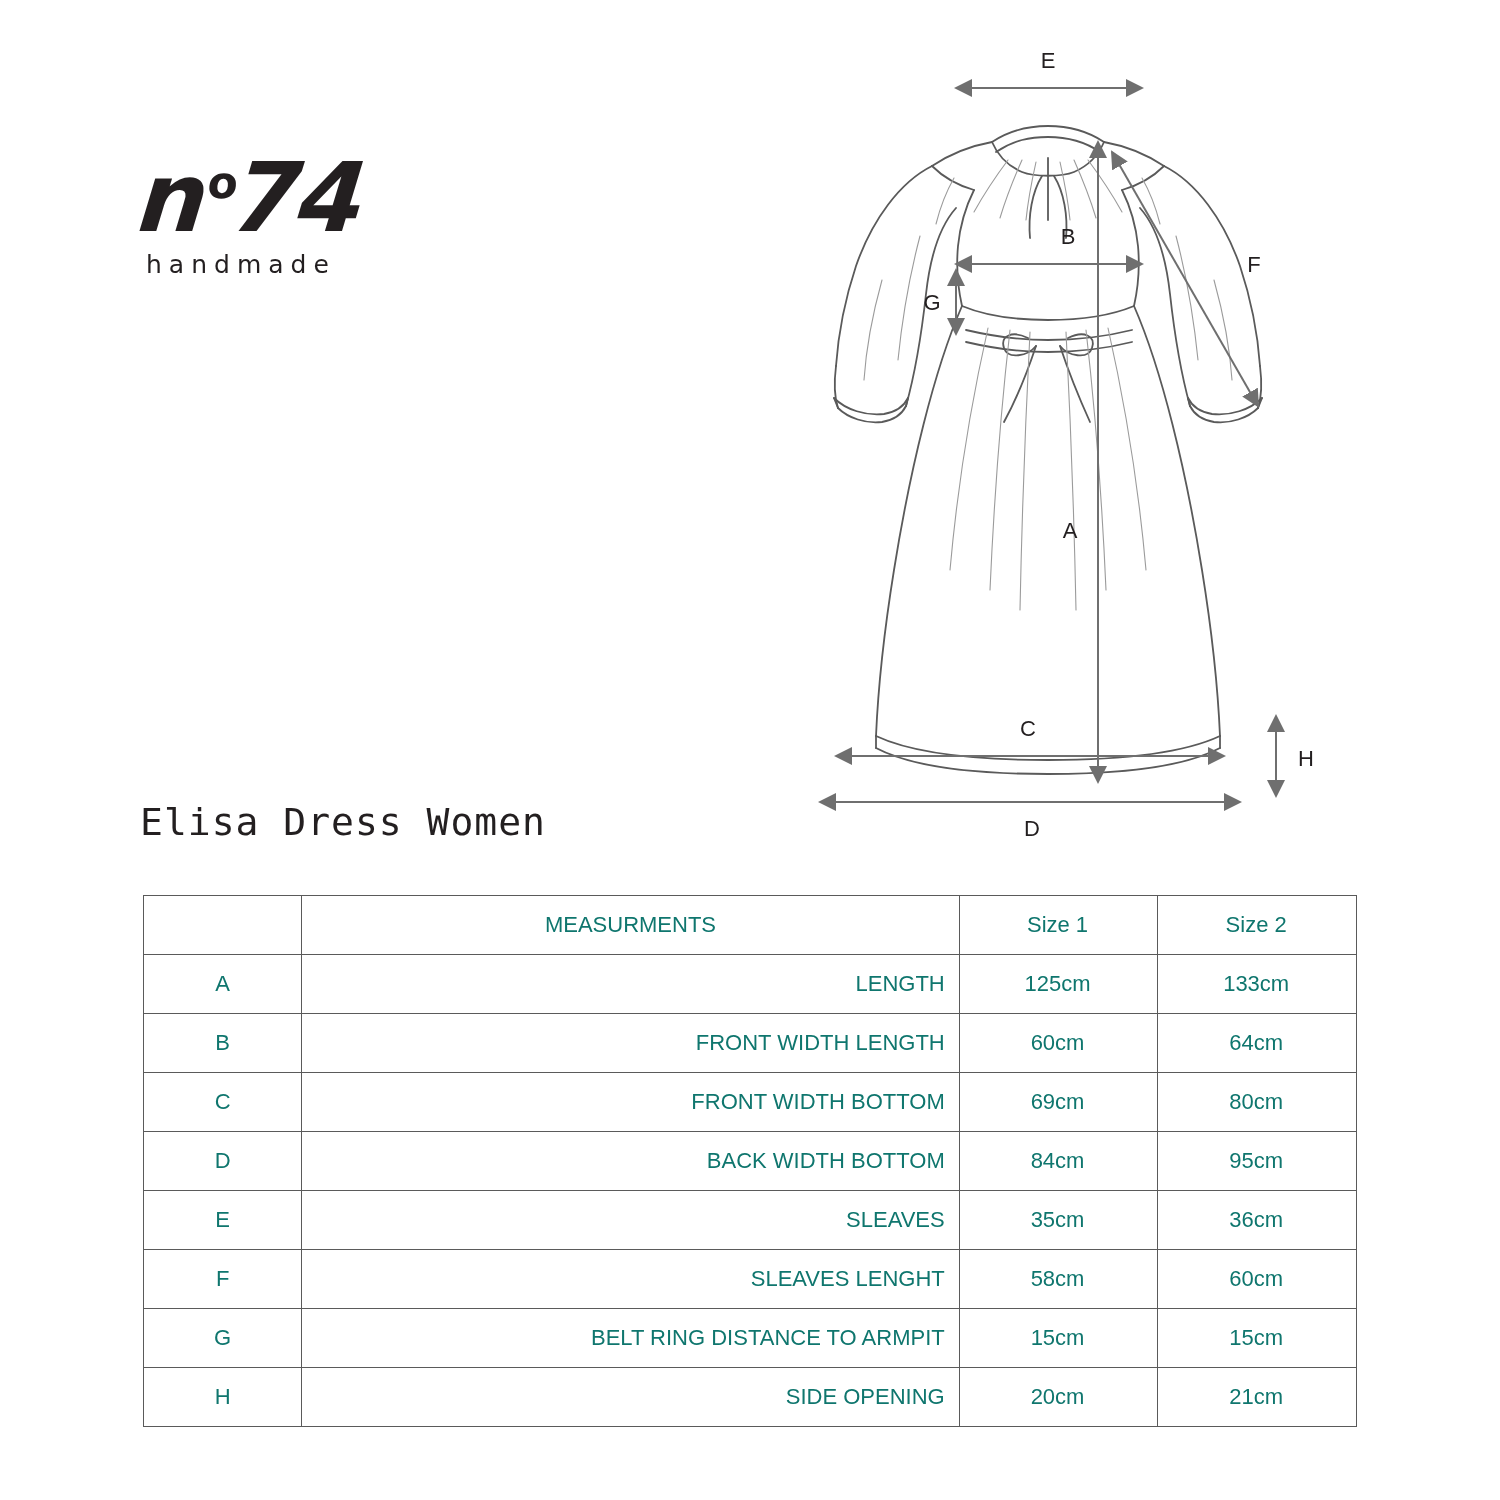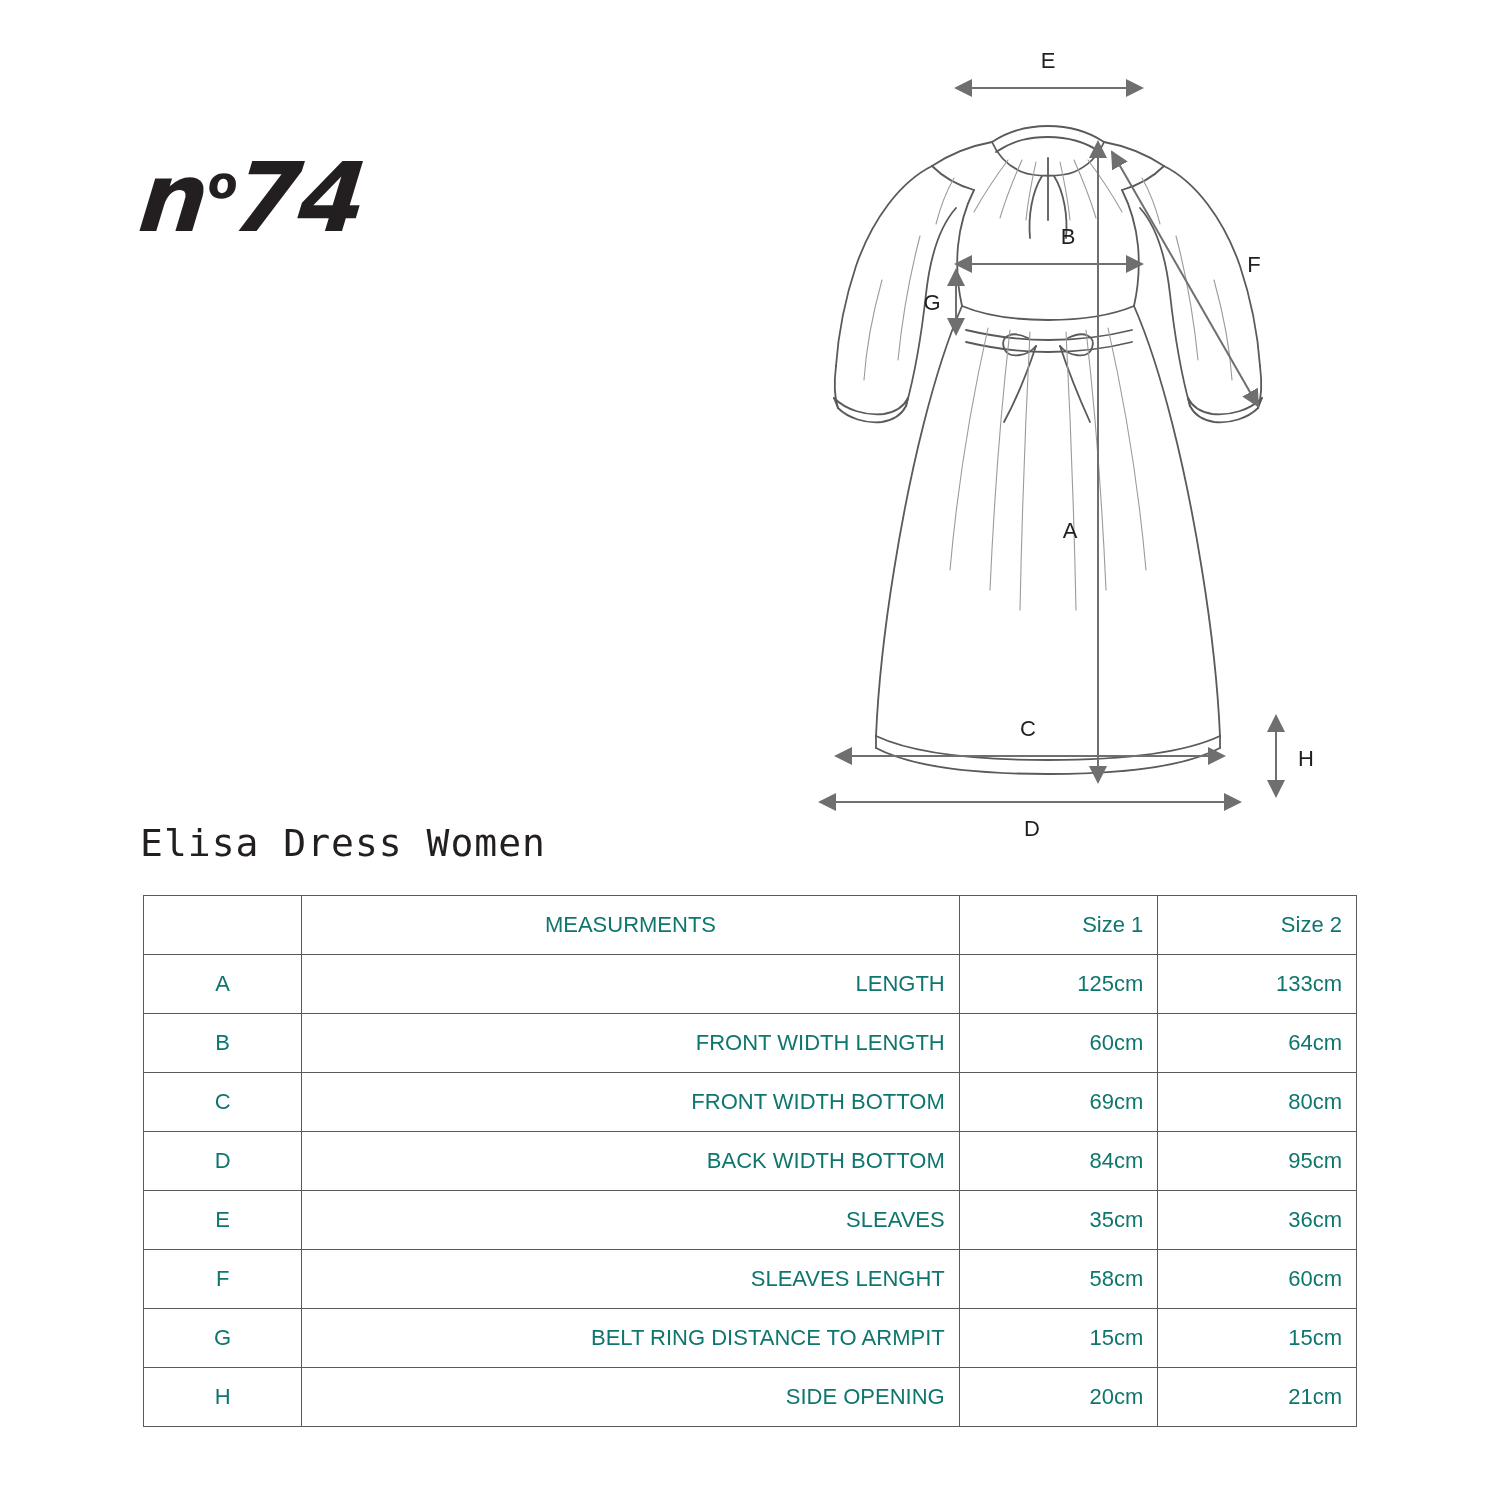--- a/index.html
+++ b/index.html
@@ -45,21 +45,21 @@
     letter-spacing: 7px;
     color: #231f20;
     margin-top: 4px;
     margin-left: 6px;
   }
 
   
   #product-title {
     position: absolute;
     left: 140px;
-    top: 821px;
+    top: 800px;
     font-family: "DejaVu Sans Mono", monospace;
     font-size: 38px;
     letter-spacing: 1px;
     color: #231f20;
     white-space: nowrap;
   }
 
   
   #illustration {
     position: absolute;
@@ -89,32 +89,33 @@
   #size-table .c-letter {
     width: 120px;
     text-align: center;
   }
   #size-table .c-desc {
     width: 590px;
     text-align: right;
   }
   #size-table .c-size {
     width: 160px;
-    text-align: right;
+    text-align: center;
     padding-left: 12px;
   }
   #size-table thead .c-desc {
     text-align: center;
   }
 </style>
 </head>
 <body>
 
 <div id="logo">
   <div class="logo-mark"><span>n</span><span class="deg">o</span><span>74</span></div>
+  <div class="logo-sub">handmade</div>
 </div>
 
 <div id="product-title">Elisa Dress Women</div>
 
 <div id="illustration">
   <svg viewBox="0 0 560 840" width="560" height="840" xmlns="http://www.w3.org/2000/svg">
     <defs>
       <marker id="ah" markerWidth="9" markerHeight="9" refX="8" refY="4.5" orient="auto">
         <path d="M0,0 L9,4.5 L0,9 z" fill="#6f6f6f"></path>
       </marker>

